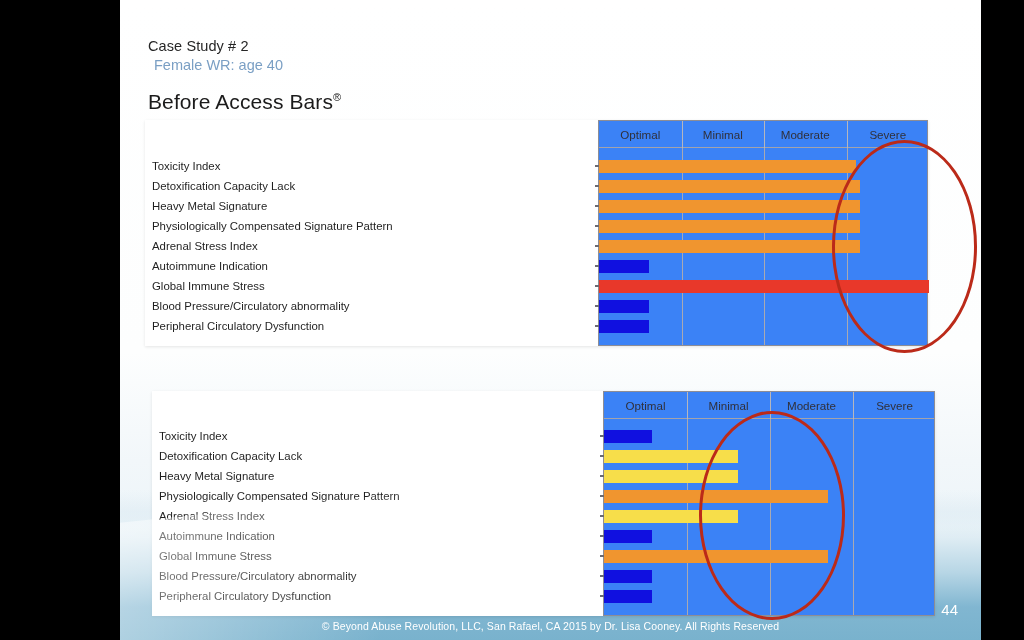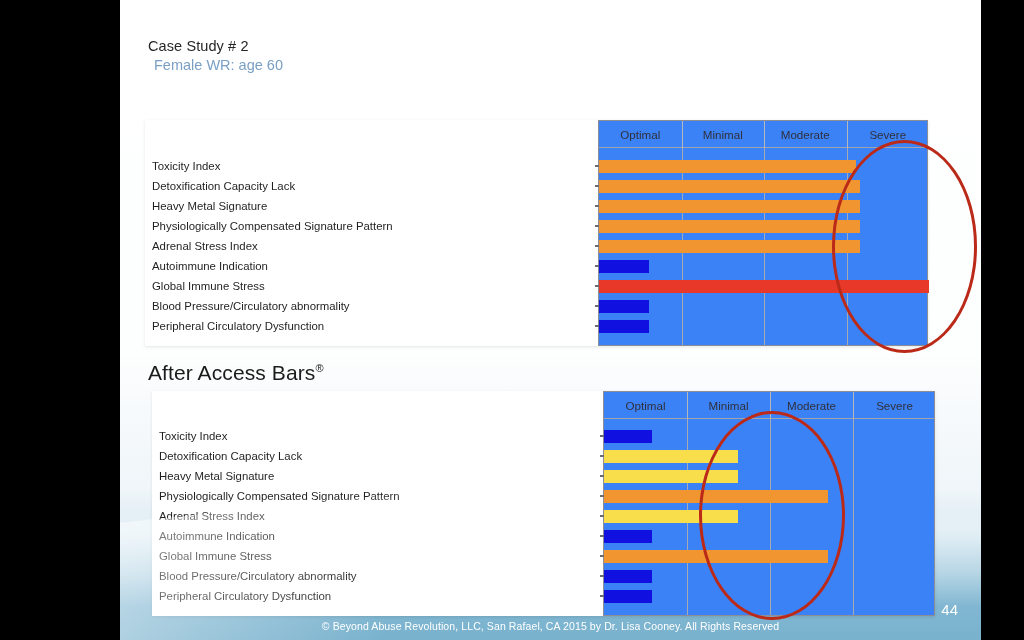--- a/index.html
+++ b/index.html
@@ -102,22 +102,25 @@
   }
 </style>
 </head>
 <body>
 
 <div id="stage">
 
   <div id="slide">
 
     <div class="case-study">Case Study # 2</div>
-    <div class="case-sub">Female WR:  age 60</div>
-
+    <div class="case-sub">Female WR:  age 40</div>
+
+    <div class="section-title" id="t1">
+      <span>Before Access Bars</span><sup>®</sup>
+    </div>
 
     <div class="panel" id="panel1">
       <div class="rowlabels" id="labels1">
           <div class="rowlabel" style="top: 39.5px; left: 7px;">Toxicity Index</div>
           <div class="rowlabel" style="top: 59.5px; left: 7px;">Detoxification Capacity Lack</div>
           <div class="rowlabel" style="top: 79.5px; left: 7px;">Heavy Metal Signature</div>
           <div class="rowlabel" style="top: 99.5px; left: 7px;">Physiologically Compensated Signature Pattern</div>
           <div class="rowlabel" style="top: 119.5px; left: 7px;">Adrenal Stress Index</div>
           <div class="rowlabel" style="top: 139.5px; left: 7px;">Autoimmune Indication</div>
           <div class="rowlabel" style="top: 159.5px; left: 7px;">Global Immune Stress</div>
@@ -152,23 +155,20 @@
           <div class="bar" style="left: 0px; top: 158.5px; height: 13px; width: 330px; background: rgb(232, 56, 42);"></div>
           <div class="tick" style="top: 164px;"></div>
           <div class="bar" style="left: 0px; top: 178.5px; height: 13px; width: 50.325px; background: rgb(16, 16, 224);"></div>
           <div class="tick" style="top: 184px;"></div>
           <div class="bar" style="left: 0px; top: 198.5px; height: 13px; width: 50.325px; background: rgb(16, 16, 224);"></div>
           <div class="tick" style="top: 204px;"></div>
           <div class="ellipse" style="left: 232.65px; top: 19.21px; width: 145.2px; height: 212.44px; border-color: rgb(187, 42, 25);"></div>
         </div>
     </div>
 
-    <div class="section-title" id="t2">
-      <span>After Access Bars</span><sup>®</sup>
-    </div>
 
     <div class="panel" id="panel2">
       <div class="rowlabels" id="labels2">
           <div class="rowlabel" style="top: 38.5px; left: 7px;">Toxicity Index</div>
           <div class="rowlabel" style="top: 58.5px; left: 7px;">Detoxification Capacity Lack</div>
           <div class="rowlabel" style="top: 78.5px; left: 7px;">Heavy Metal Signature</div>
           <div class="rowlabel" style="top: 98.5px; left: 7px;">Physiologically Compensated Signature Pattern</div>
           <div class="rowlabel" style="top: 118.5px; left: 7px;">Adrenal Stress Index</div>
           <div class="rowlabel" style="top: 138.5px; left: 7px;">Autoimmune Indication</div>
           <div class="rowlabel" style="top: 158.5px; left: 7px;">Global Immune Stress</div>

